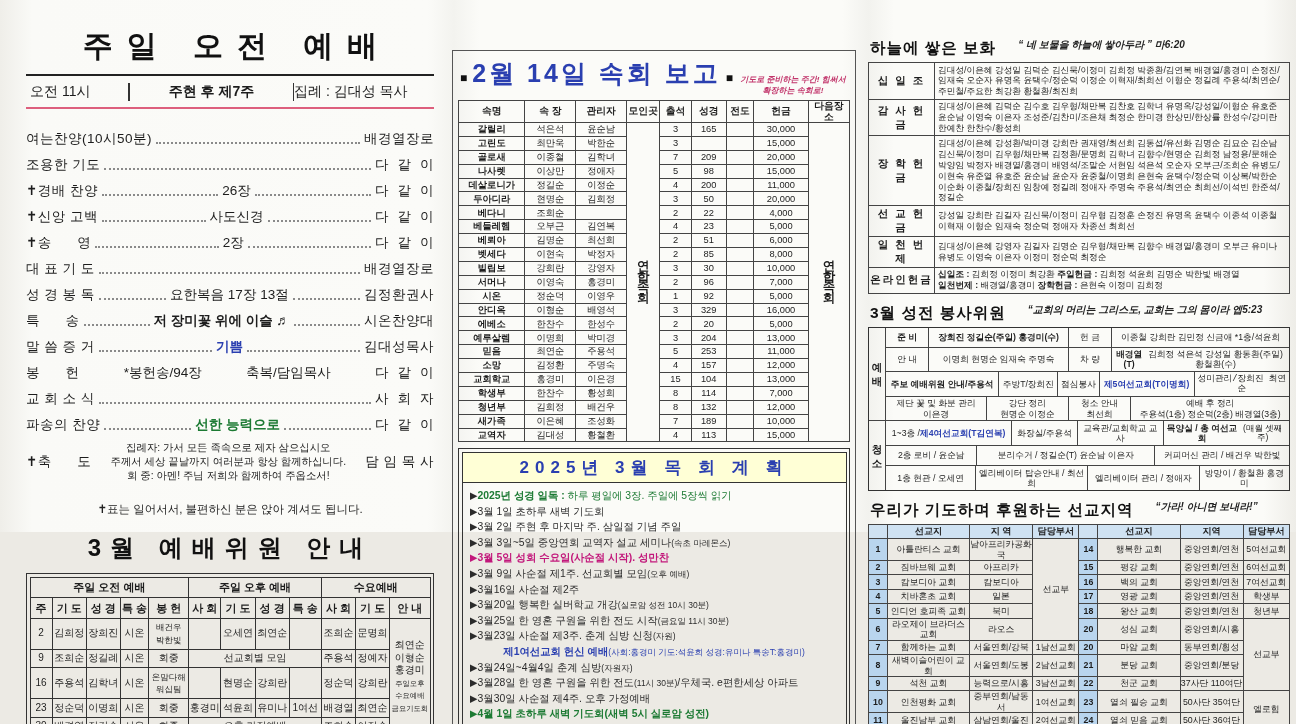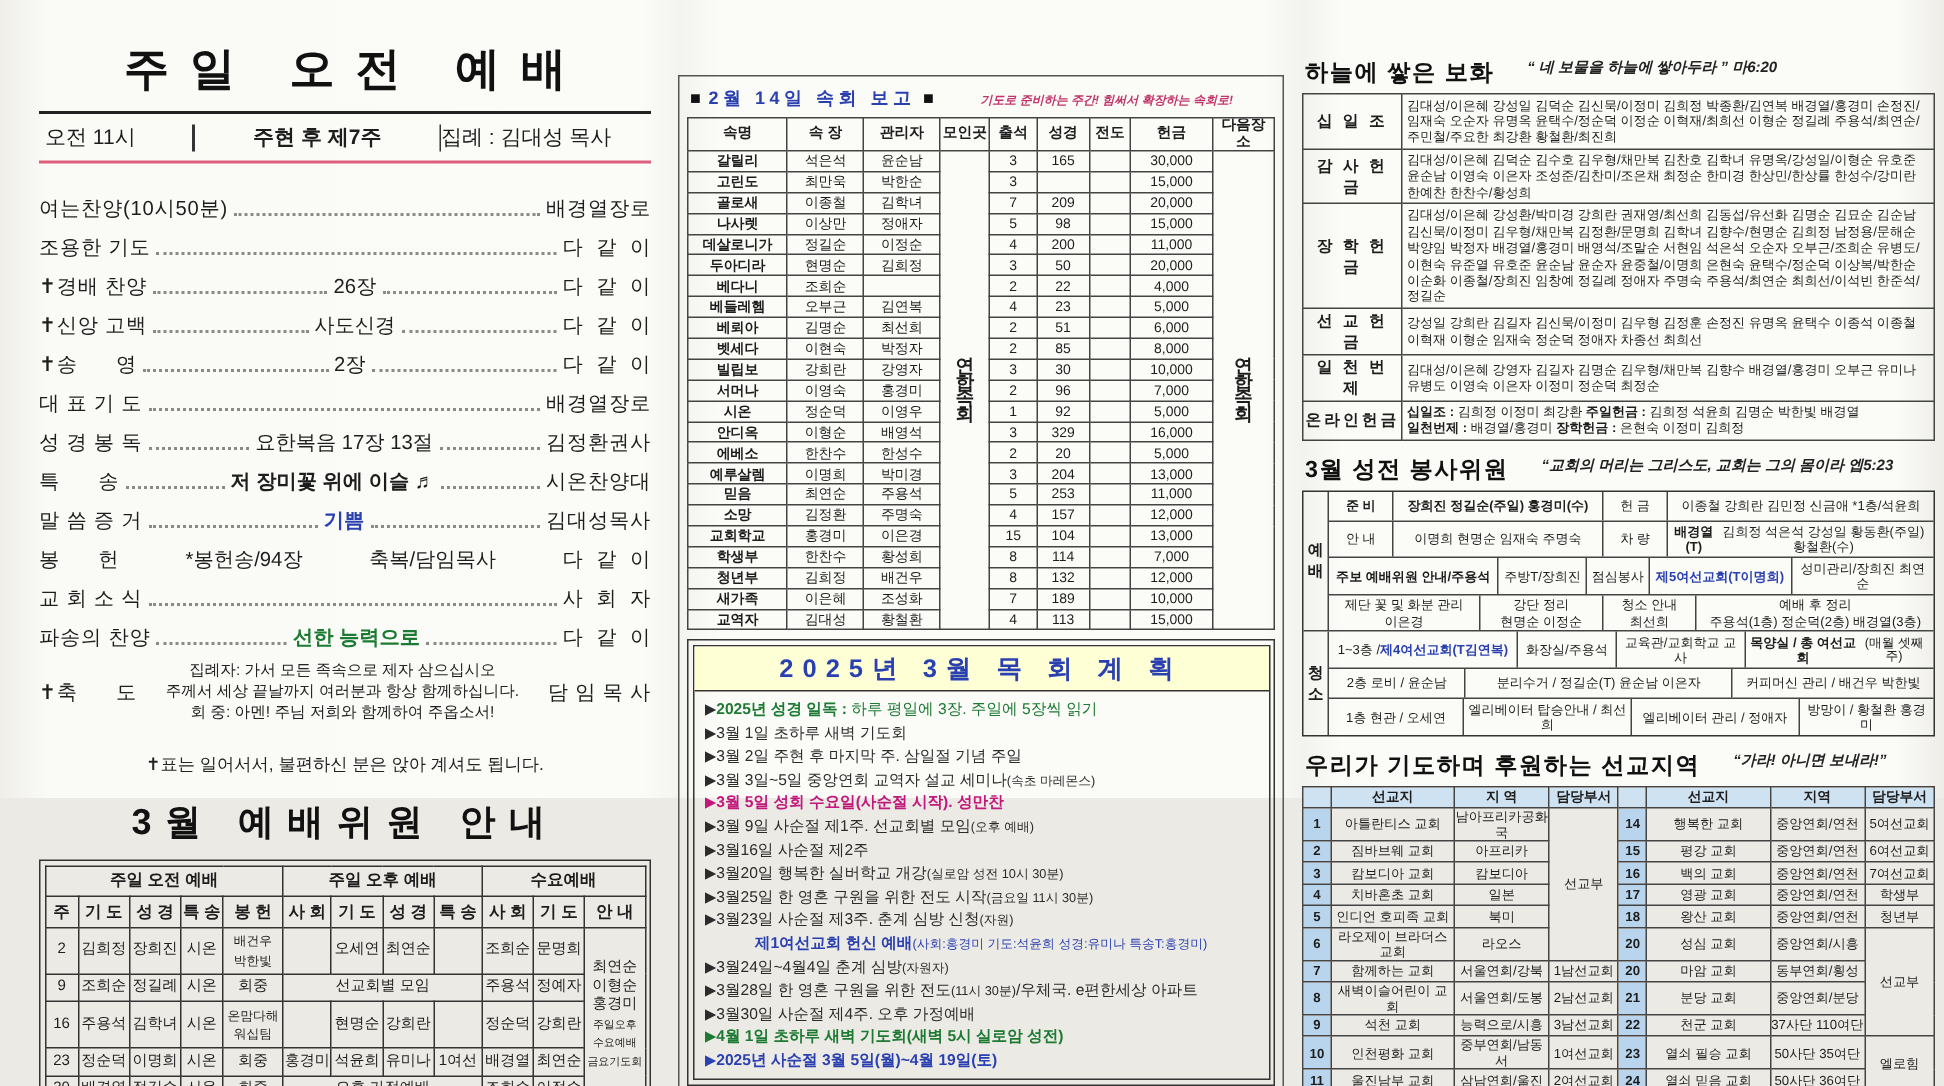--- a/index.html
+++ b/index.html
@@ -42,21 +42,21 @@
   .tiny{font-size:7.3px;line-height:8.5px}
   .b{font-weight:800}
   .g{color:#1c7a33}
   .blue{color:#2a3fb0}
   .mag{color:#c2187b}
 
   
   .midbox{border:1.5px solid #555;padding:5px;background:#fdfdfb00}
   .rtrow{display:flex;align-items:baseline;gap:5px;padding:1px 2px 4px}
   .rsq{font-size:12px;color:#111}
-  .rtitle{font-size:12px;font-weight:800;color:#2a3fb0;letter-spacing:3px}
+  .rtitle{font-size:25px;font-weight:800;color:#2a3fb0;letter-spacing:3px}
   .rslogan{flex:1;text-align:center;font-size:8px;font-weight:700;font-style:italic;color:#c2356b}
   .stable{width:100%;border-collapse:collapse;table-layout:fixed;font-size:9.3px}
   .stable td,.stable th{border:1px solid #444;text-align:center;height:12.9px;line-height:10.5px;padding:0 1px;overflow:hidden}
   .stable th{font-size:9.8px;font-weight:800}
   .stable td:first-child{font-weight:700}
   .vword{font-weight:800;font-size:12.5px;line-height:73px;white-space:pre-line}
   .plan{margin-top:6px}
   .ptitle{background:#ffffd6;color:#2a3fb0;font-weight:800;font-size:17px;letter-spacing:6px;
           text-align:center;padding:3px 0;border-bottom:1px solid #333}
   .pitems{padding:5px 7px 4px}
@@ -563,21 +563,21 @@
               <div class="fcell " style="flex: 9 1 0px; align-items: center;">
                 <span class="b">배경열(T)</span>
                 <span> 김희정 석은석 강성일 황동환(주일) 황철환(수)</span>
               </div>
             </div>
             <div class="frow">
               <div class="fcell b" style="flex: 6 1 0px;">주보 예배위원 안내/주용석</div>
               <div class="fcell " style="flex: 3 1 0px;">주방T/장희진</div>
               <div class="fcell " style="flex: 2 1 0px;">점심봉사</div>
               <div class="fcell blue b" style="flex: 5 1 0px;">제5여선교회(T이명희)</div>
-              <div class="fcell " style="flex: 5 1 0px;">성미관리/장희진 최연순</div>
+              <div class="fcell " style="flex: 5 1 0px; font-family: Liberation Mono, monospace;">성미관리/장희진 최연순</div>
             </div>
             <div class="frow">
               <div class="fcell pre" style="flex: 5 1 0px;">제단 꽃 및 화분 관리
 이은경</div>
               <div class="fcell pre" style="flex: 4 1 0px;">강단 정리
 현명순 이정순</div>
               <div class="fcell pre" style="flex: 3 1 0px;">청소 안내
 최선희</div>
               <div class="fcell pre" style="flex: 8 1 0px;">예배 후 정리
 주용석(1층) 정순덕(2층) 배경열(3층)</div>

